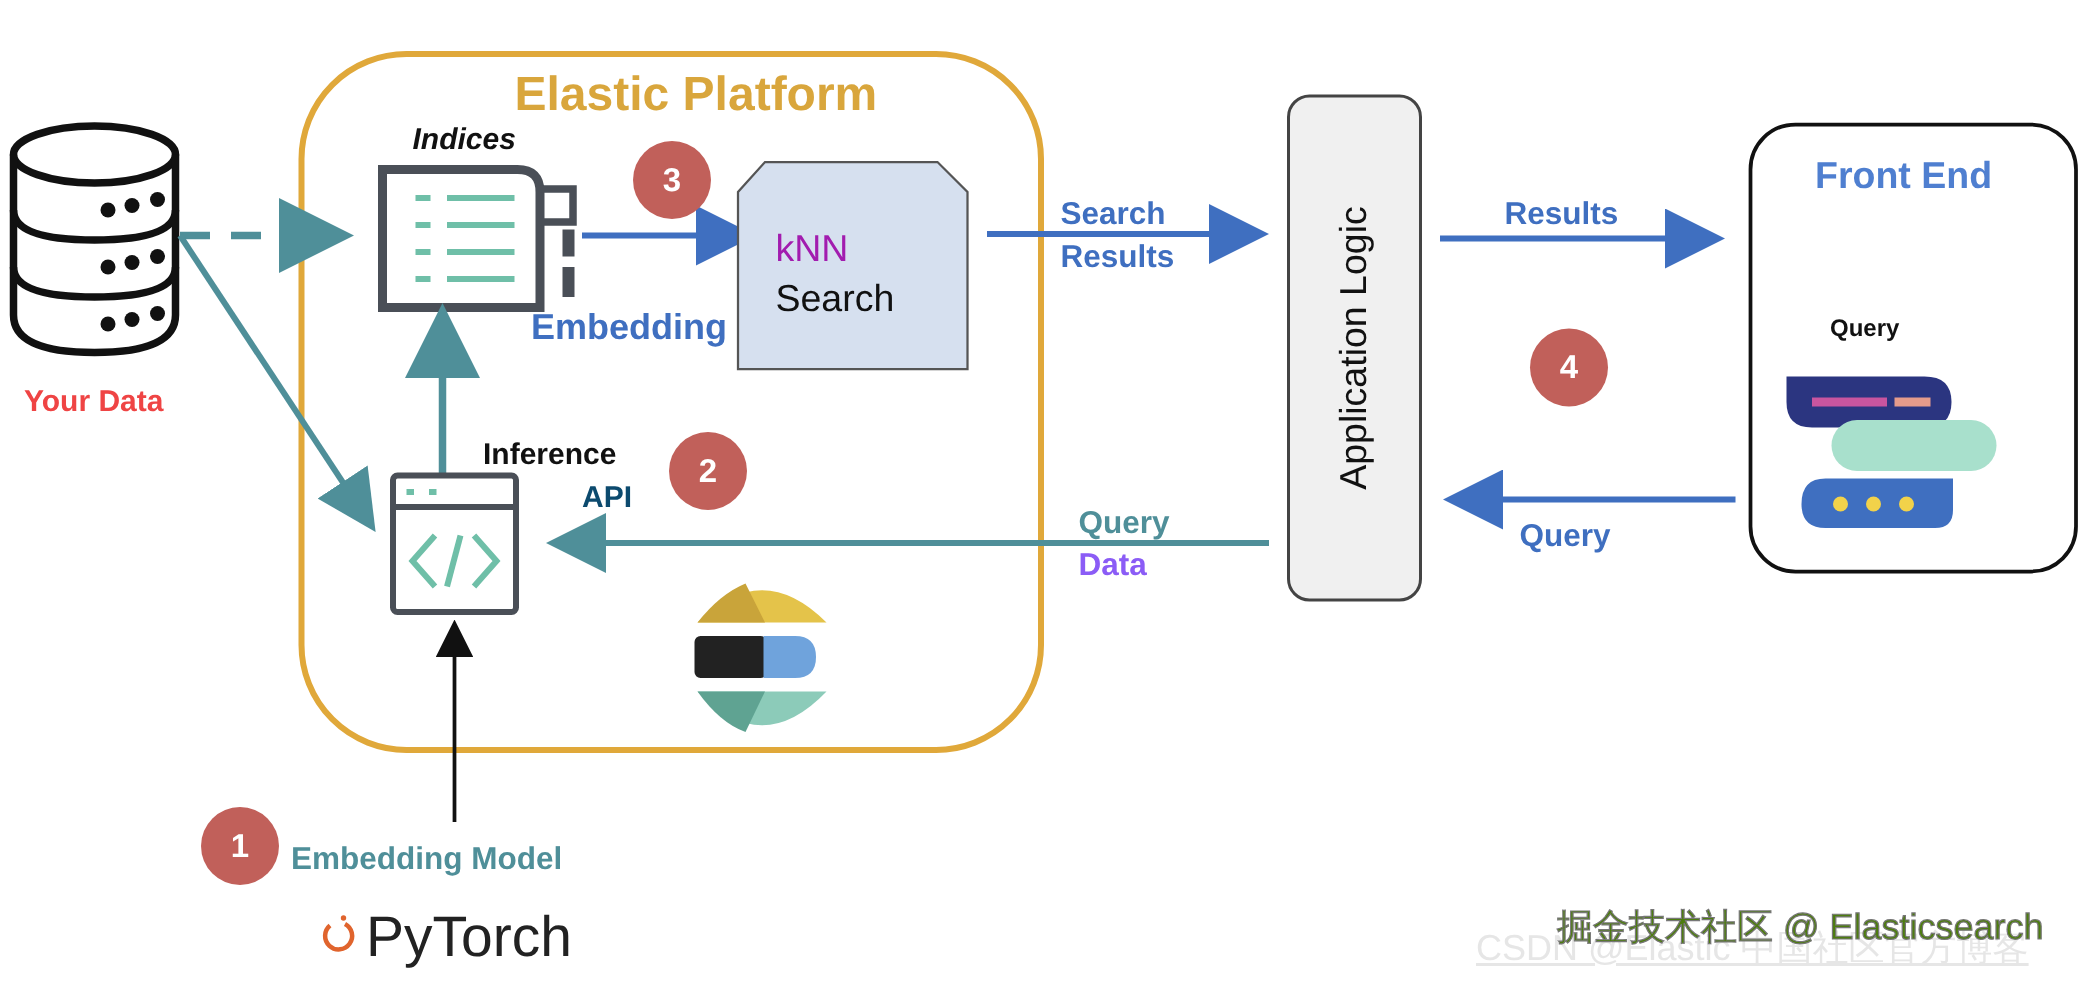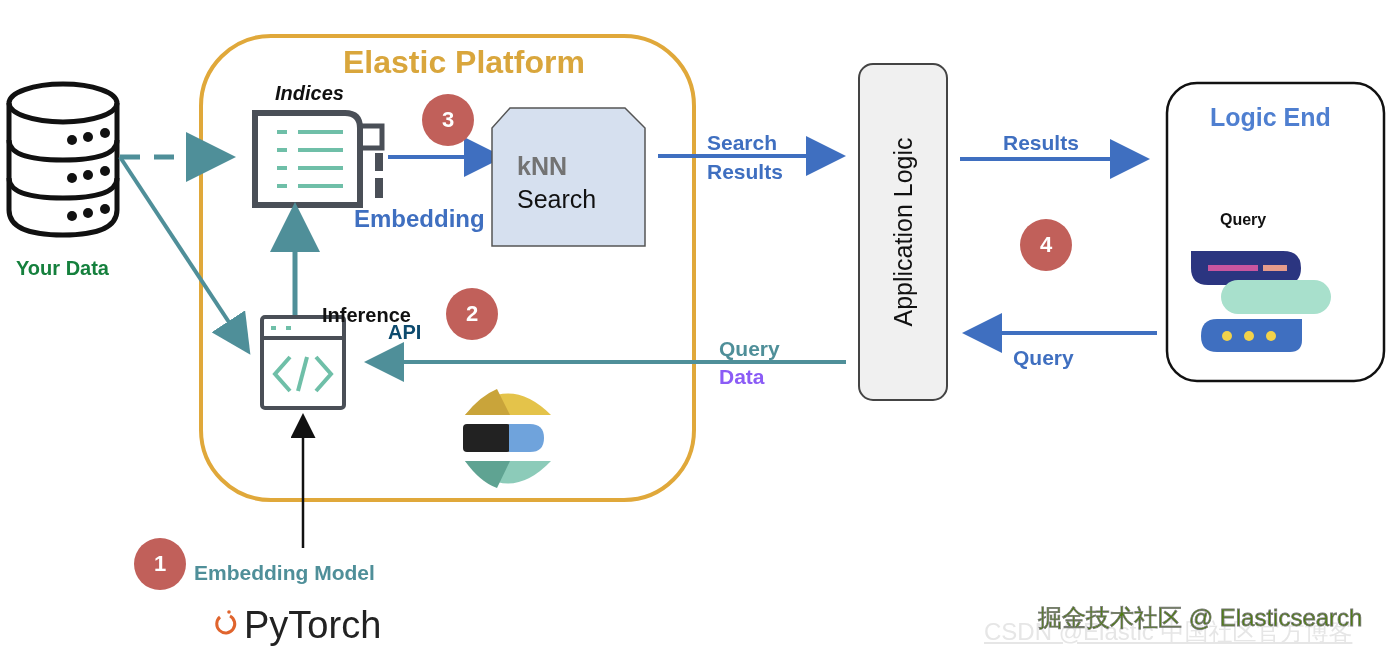--- a/index.html
+++ b/index.html
@@ -116,35 +116,35 @@
     <path d="M465,461 Q480,482 497,488 L510,461 Z" fill="#5fa392"></path>
   </g>
 
   <g>
     <path d="M220,617 A9,9 0 1 0 230,616" fill="none" stroke="#e0642d" stroke-width="3"></path>
     <circle cx="229" cy="612" r="1.8" fill="#e0642d"></circle>
   </g>
 </svg>
 
 <div class="lbl" style="left:343px;top:44px;font-size:32px;color:#d9a63c;">Elastic Platform</div>
-<div class="lbl" style="left:16px;top:257px;font-size:20px;color:#15803d;">Your Data</div>
+<div class="lbl" style="left:16px;top:257px;font-size:20px;color:#ef4444;">Your Data</div>
 <div class="lbl" style="left:275px;top:82px;font-size:20px;color:#111;font-style:italic;">Indices</div>
 <div class="lbl" style="left:354px;top:205px;font-size:24px;color:#3f6fc0;">Embedding</div>
-<div class="lbl" style="left:517px;top:152px;font-size:25px;font-weight:bold;color:#737373;">kNN</div>
+<div class="lbl" style="left:517px;top:152px;font-size:25px;font-weight:normal;color:#a21caf;">kNN</div>
 <div class="lbl" style="left:517px;top:185px;font-size:25px;font-weight:normal;color:#111;">Search</div>
-<div class="lbl" style="left:322px;top:292px;font-size:20px;color:#111;margin-top:12px;">Inference</div>
+<div class="lbl" style="left:322px;top:292px;font-size:20px;color:#111;">Inference</div>
 <div class="lbl" style="left:388px;top:321px;font-size:20px;color:#0c4a6e;">API</div>
 <div class="lbl" style="left:707px;top:131px;font-size:21px;color:#3f6fc0;">Search</div>
 <div class="lbl" style="left:707px;top:160px;font-size:21px;color:#3f6fc0;">Results</div>
 <div class="lbl" style="left:719px;top:337px;font-size:21px;color:#4f8f99;">Query</div>
 <div class="lbl" style="left:719px;top:365px;font-size:21px;color:#8b5cf6;">Data</div>
 <div class="lbl" style="left:903px;top:232px;font-size:25px;font-weight:normal;color:#111;transform:translate(-50%,-50%) rotate(-90deg);">Application Logic</div>
 <div class="lbl" style="left:1003px;top:131px;font-size:21px;color:#3f6fc0;">Results</div>
 <div class="lbl" style="left:1013px;top:346px;font-size:21px;color:#3f6fc0;">Query</div>
-<div class="lbl" style="left:1210px;top:103px;font-size:25px;color:#4f7fd0;">Logic End</div>
+<div class="lbl" style="left:1210px;top:103px;font-size:25px;color:#4f7fd0;">Front End</div>
 <div class="lbl" style="left:1220px;top:211px;font-size:16px;color:#111;">Query</div>
 <div class="lbl" style="left:194px;top:561px;font-size:21px;color:#4f8f99;">Embedding Model</div>
 <div class="lbl" style="left:244px;top:604px;font-size:38px;font-weight:normal;color:#222;text-align:right;">PyTorch</div>
 
 <div class="badge" style="left:134px;top:538px;">1</div>
 <div class="badge" style="left:446px;top:288px;">2</div>
 <div class="badge" style="left:422px;top:94px;">3</div>
 <div class="badge" style="left:1020px;top:219px;">4</div>
 
 <div class="watermark" style="left:984px;top:616px;color:#e6e6e6;text-decoration:underline;">CSDN @Elastic 中国社区官方博客</div>

